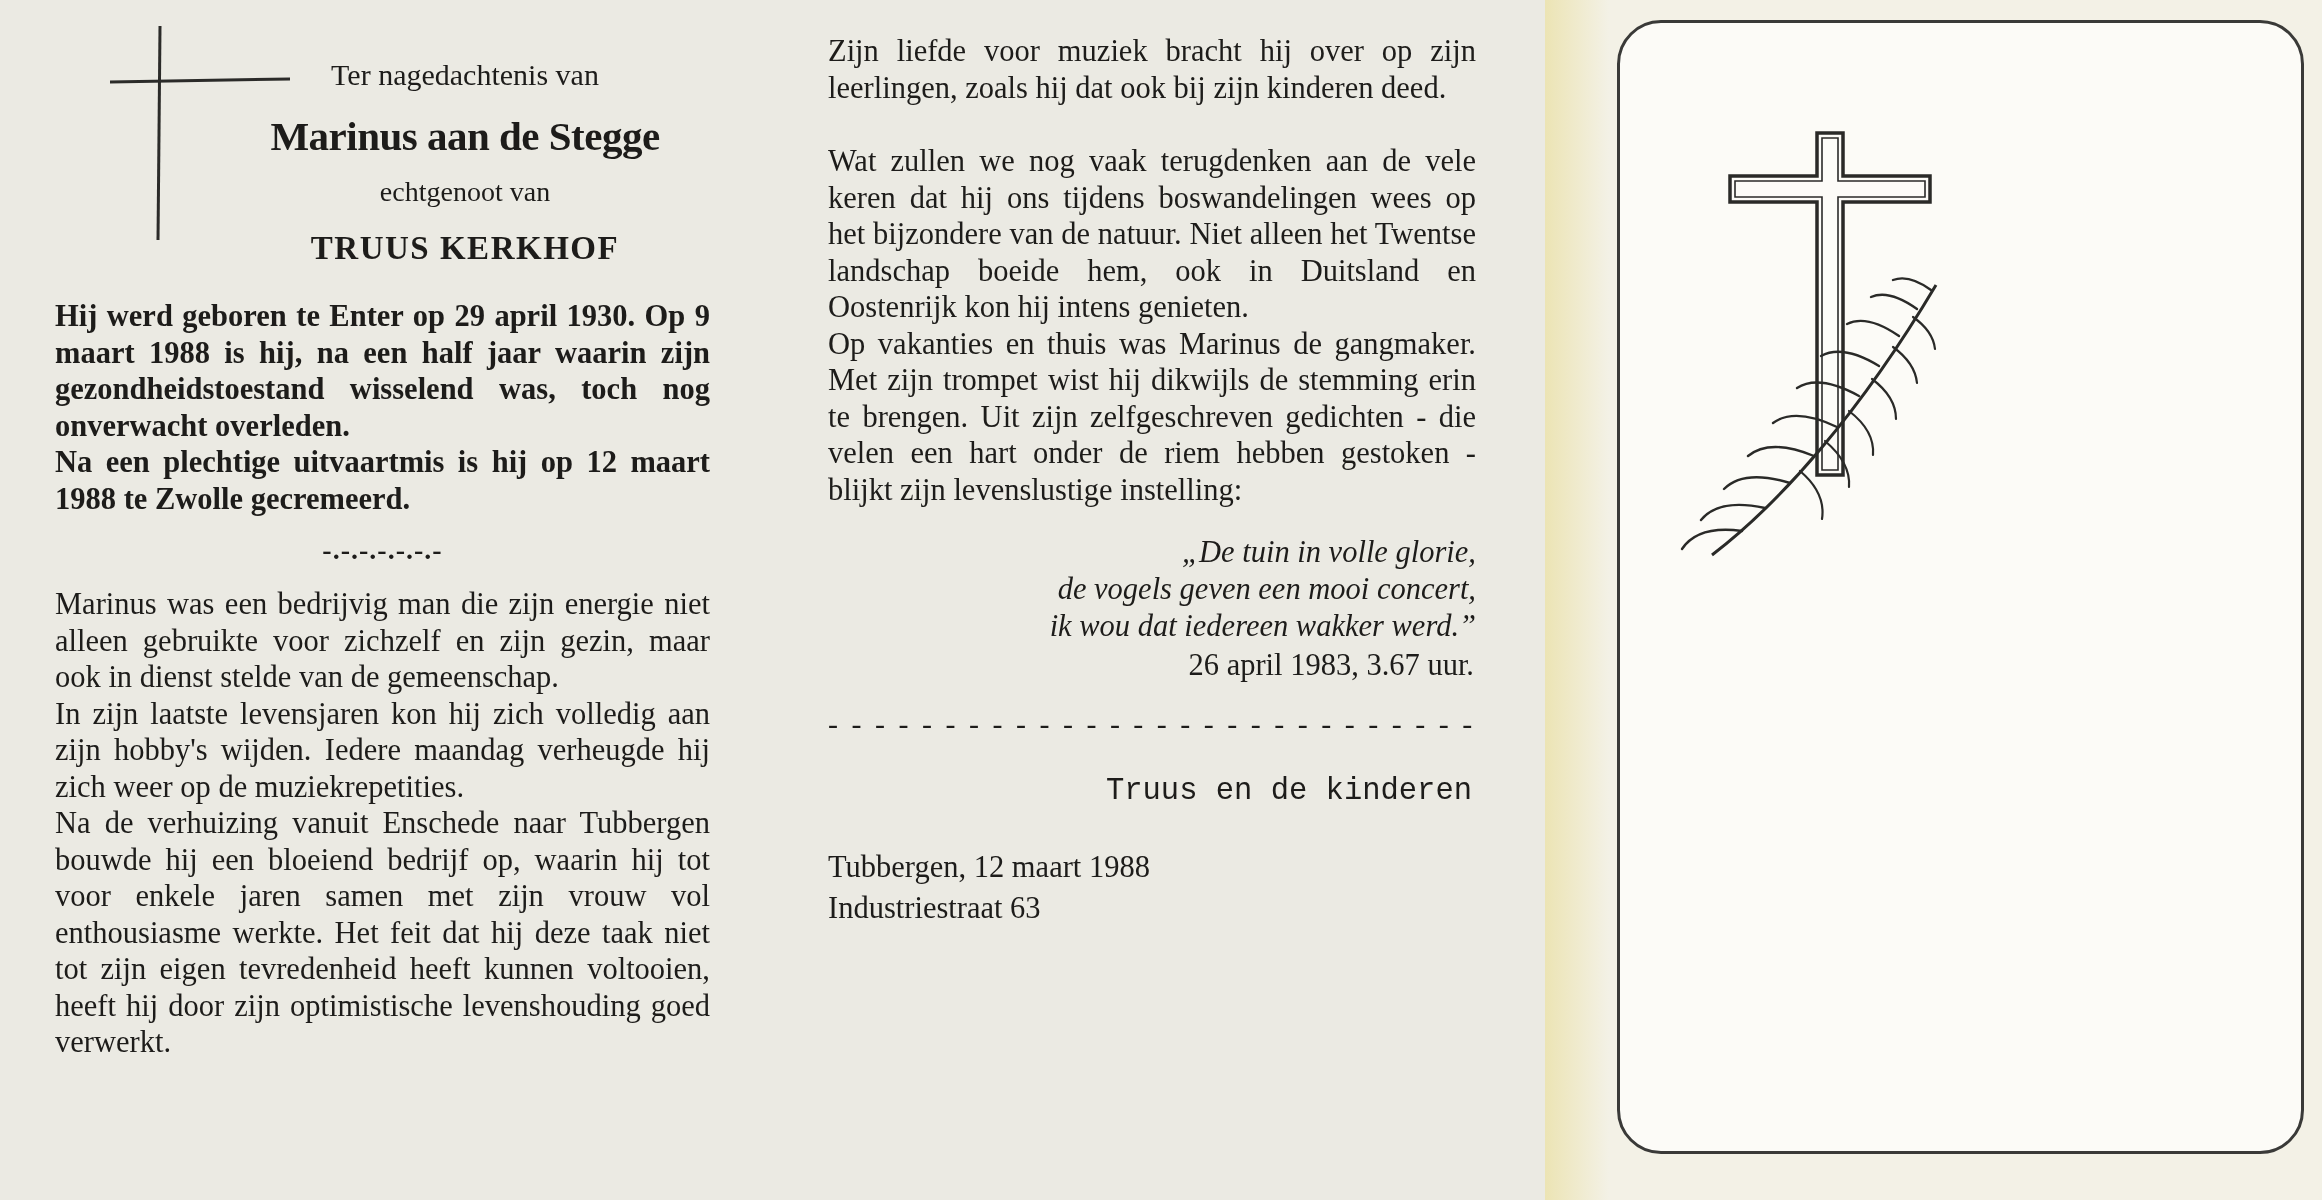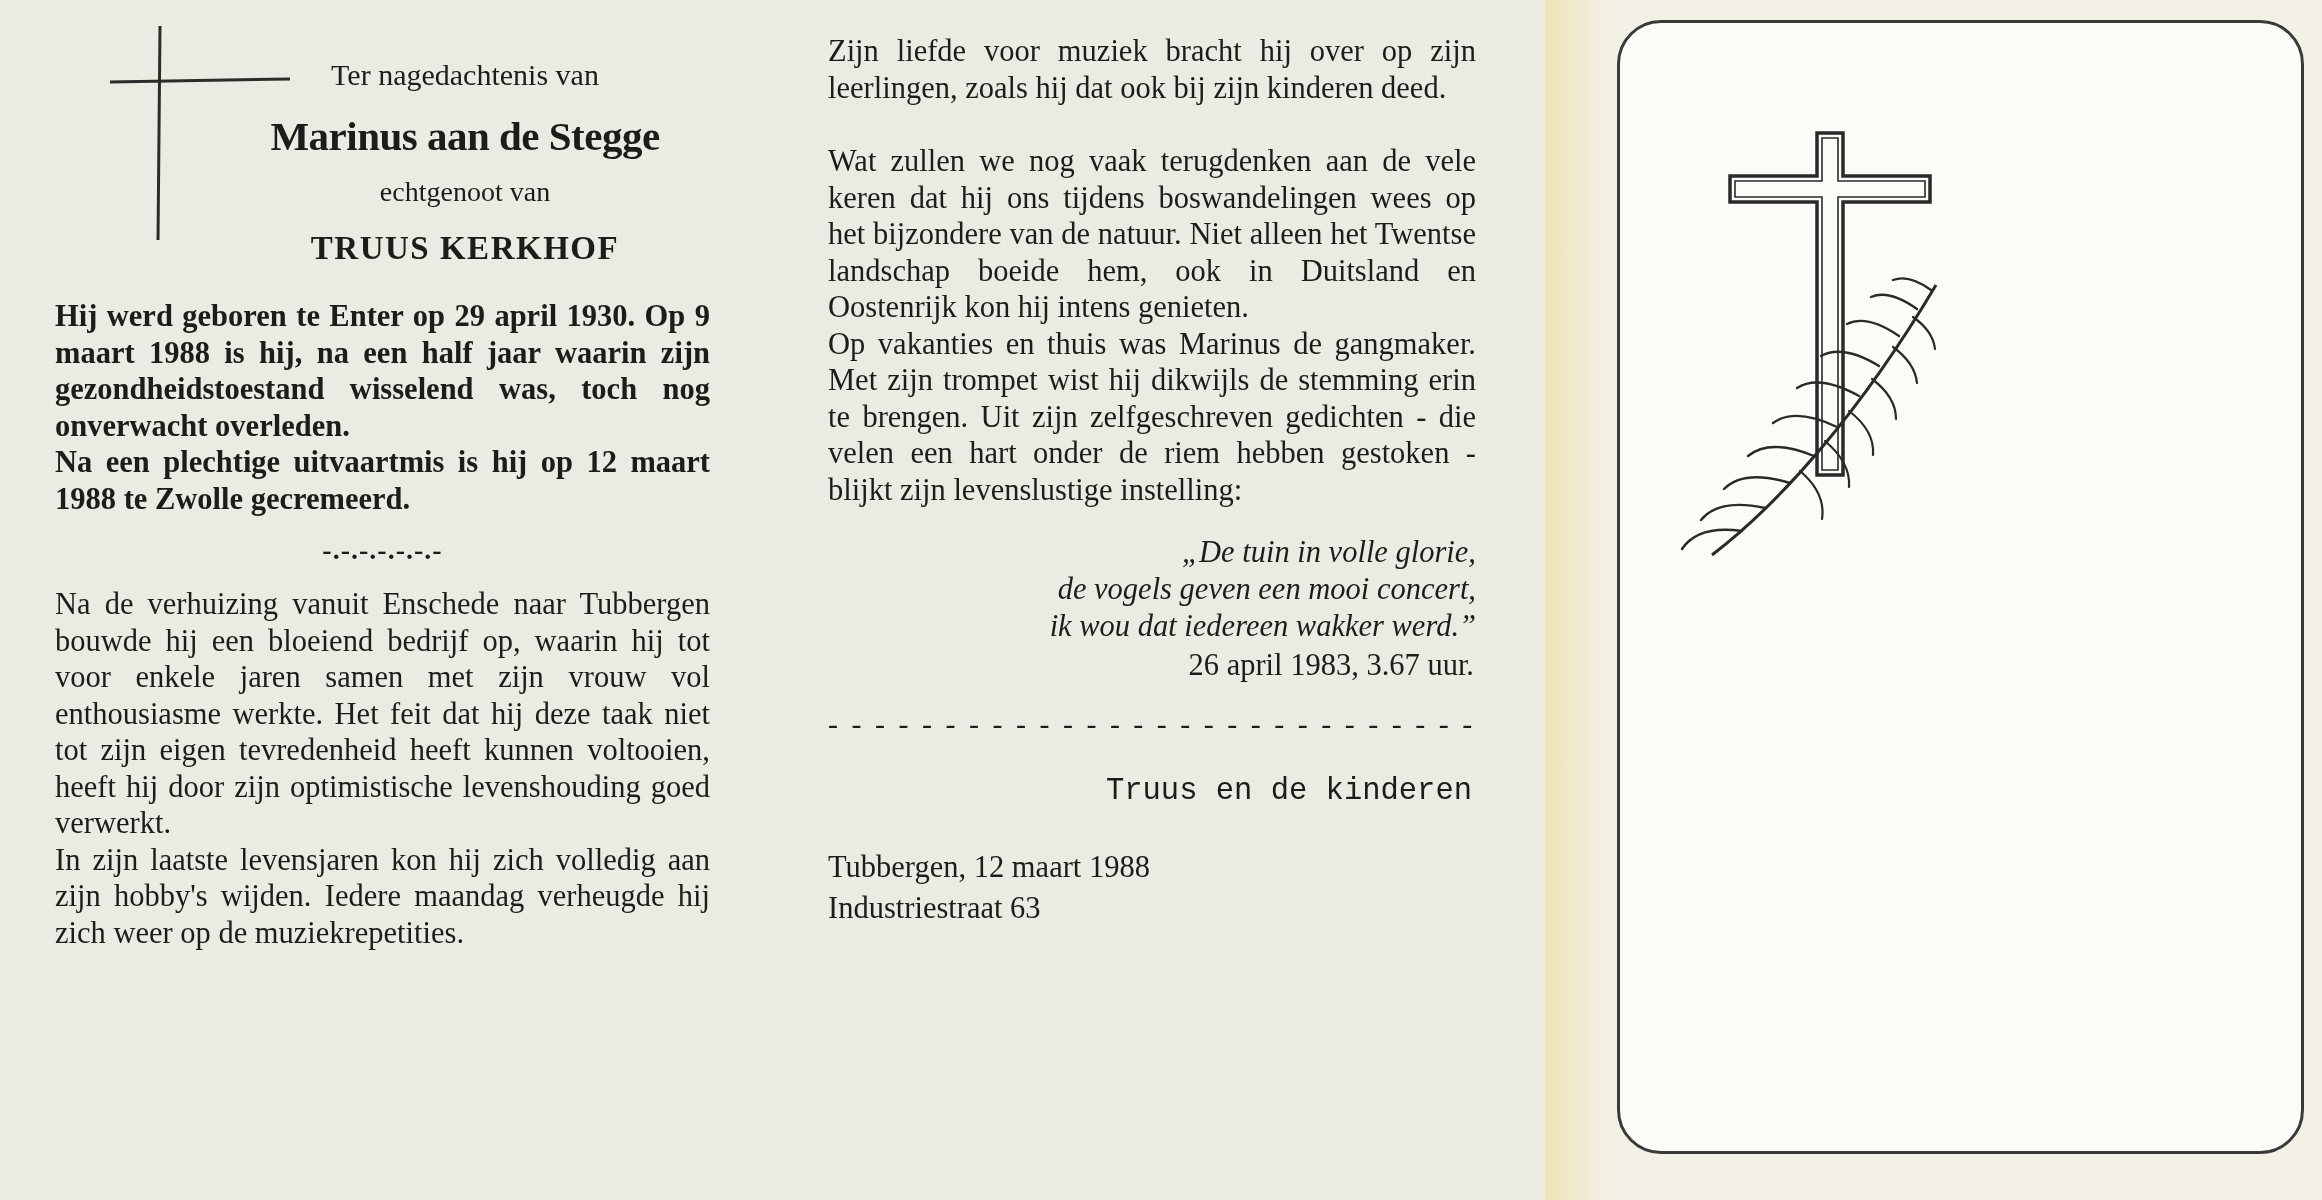--- a/index.html
+++ b/index.html
@@ -86,22 +86,23 @@
     </div>
 
     <div class="bio-bold">
       <p>Hij werd geboren te Enter op 29 april 1930. Op 9 maart 1988 is hij, na een half jaar waarin zijn gezondheidstoestand wisselend was, toch nog onverwacht overleden.</p>
       <p>Na een plechtige uitvaartmis is hij op 12 maart 1988 te Zwolle gecremeerd.</p>
     </div>
 
     <p class="sep">-.-.-.-.-.-.-</p>
 
     <div class="bio">
+      <p>Marinus was een bedrijvig man die zijn energie niet alleen gebruikte voor zichzelf en zijn gezin, maar ook in dienst stelde van de gemeenschap.</p>
+      <p>In zijn laatste levensjaren kon hij zich volledig aan zijn hobby's wijden. Iedere maandag verheugde hij zich weer op de muziekrepetities.</p>
       <p>Na de verhuizing vanuit Enschede naar Tubbergen bouwde hij een bloeiend bedrijf op, waarin hij tot voor enkele jaren samen met zijn vrouw vol enthousiasme werkte. Het feit dat hij deze taak niet tot zijn eigen tevredenheid heeft kunnen voltooien, heeft hij door zijn optimistische levenshouding goed verwerkt.</p>
-      <p>In zijn laatste levensjaren kon hij zich volledig aan zijn hobby's wijden. Iedere maandag verheugde hij zich weer op de muziekrepetities.</p>
     </div>
   </section>
 
   <section class="panel-mid">
     <p class="m-p1">Zijn liefde voor muziek bracht hij over op zijn leerlingen, zoals hij dat ook bij zijn kinderen deed.</p>
     <p class="m-p2">Wat zullen we nog vaak terugdenken aan de vele keren dat hij ons tijdens boswandelingen wees op het bijzondere van de natuur. Niet alleen het Twentse landschap boeide hem, ook in Duitsland en Oostenrijk kon hij intens genieten.</p>
     <p class="m-p3">Op vakanties en thuis was Marinus de gangmaker. Met zijn trompet wist hij dikwijls de stemming erin te brengen. Uit zijn zelfgeschreven gedichten - die velen een hart onder de riem hebben gestoken - blijkt zijn levenslustige instelling:</p>
 
     <div class="poem">
       <p>„De tuin in volle glorie,</p>

